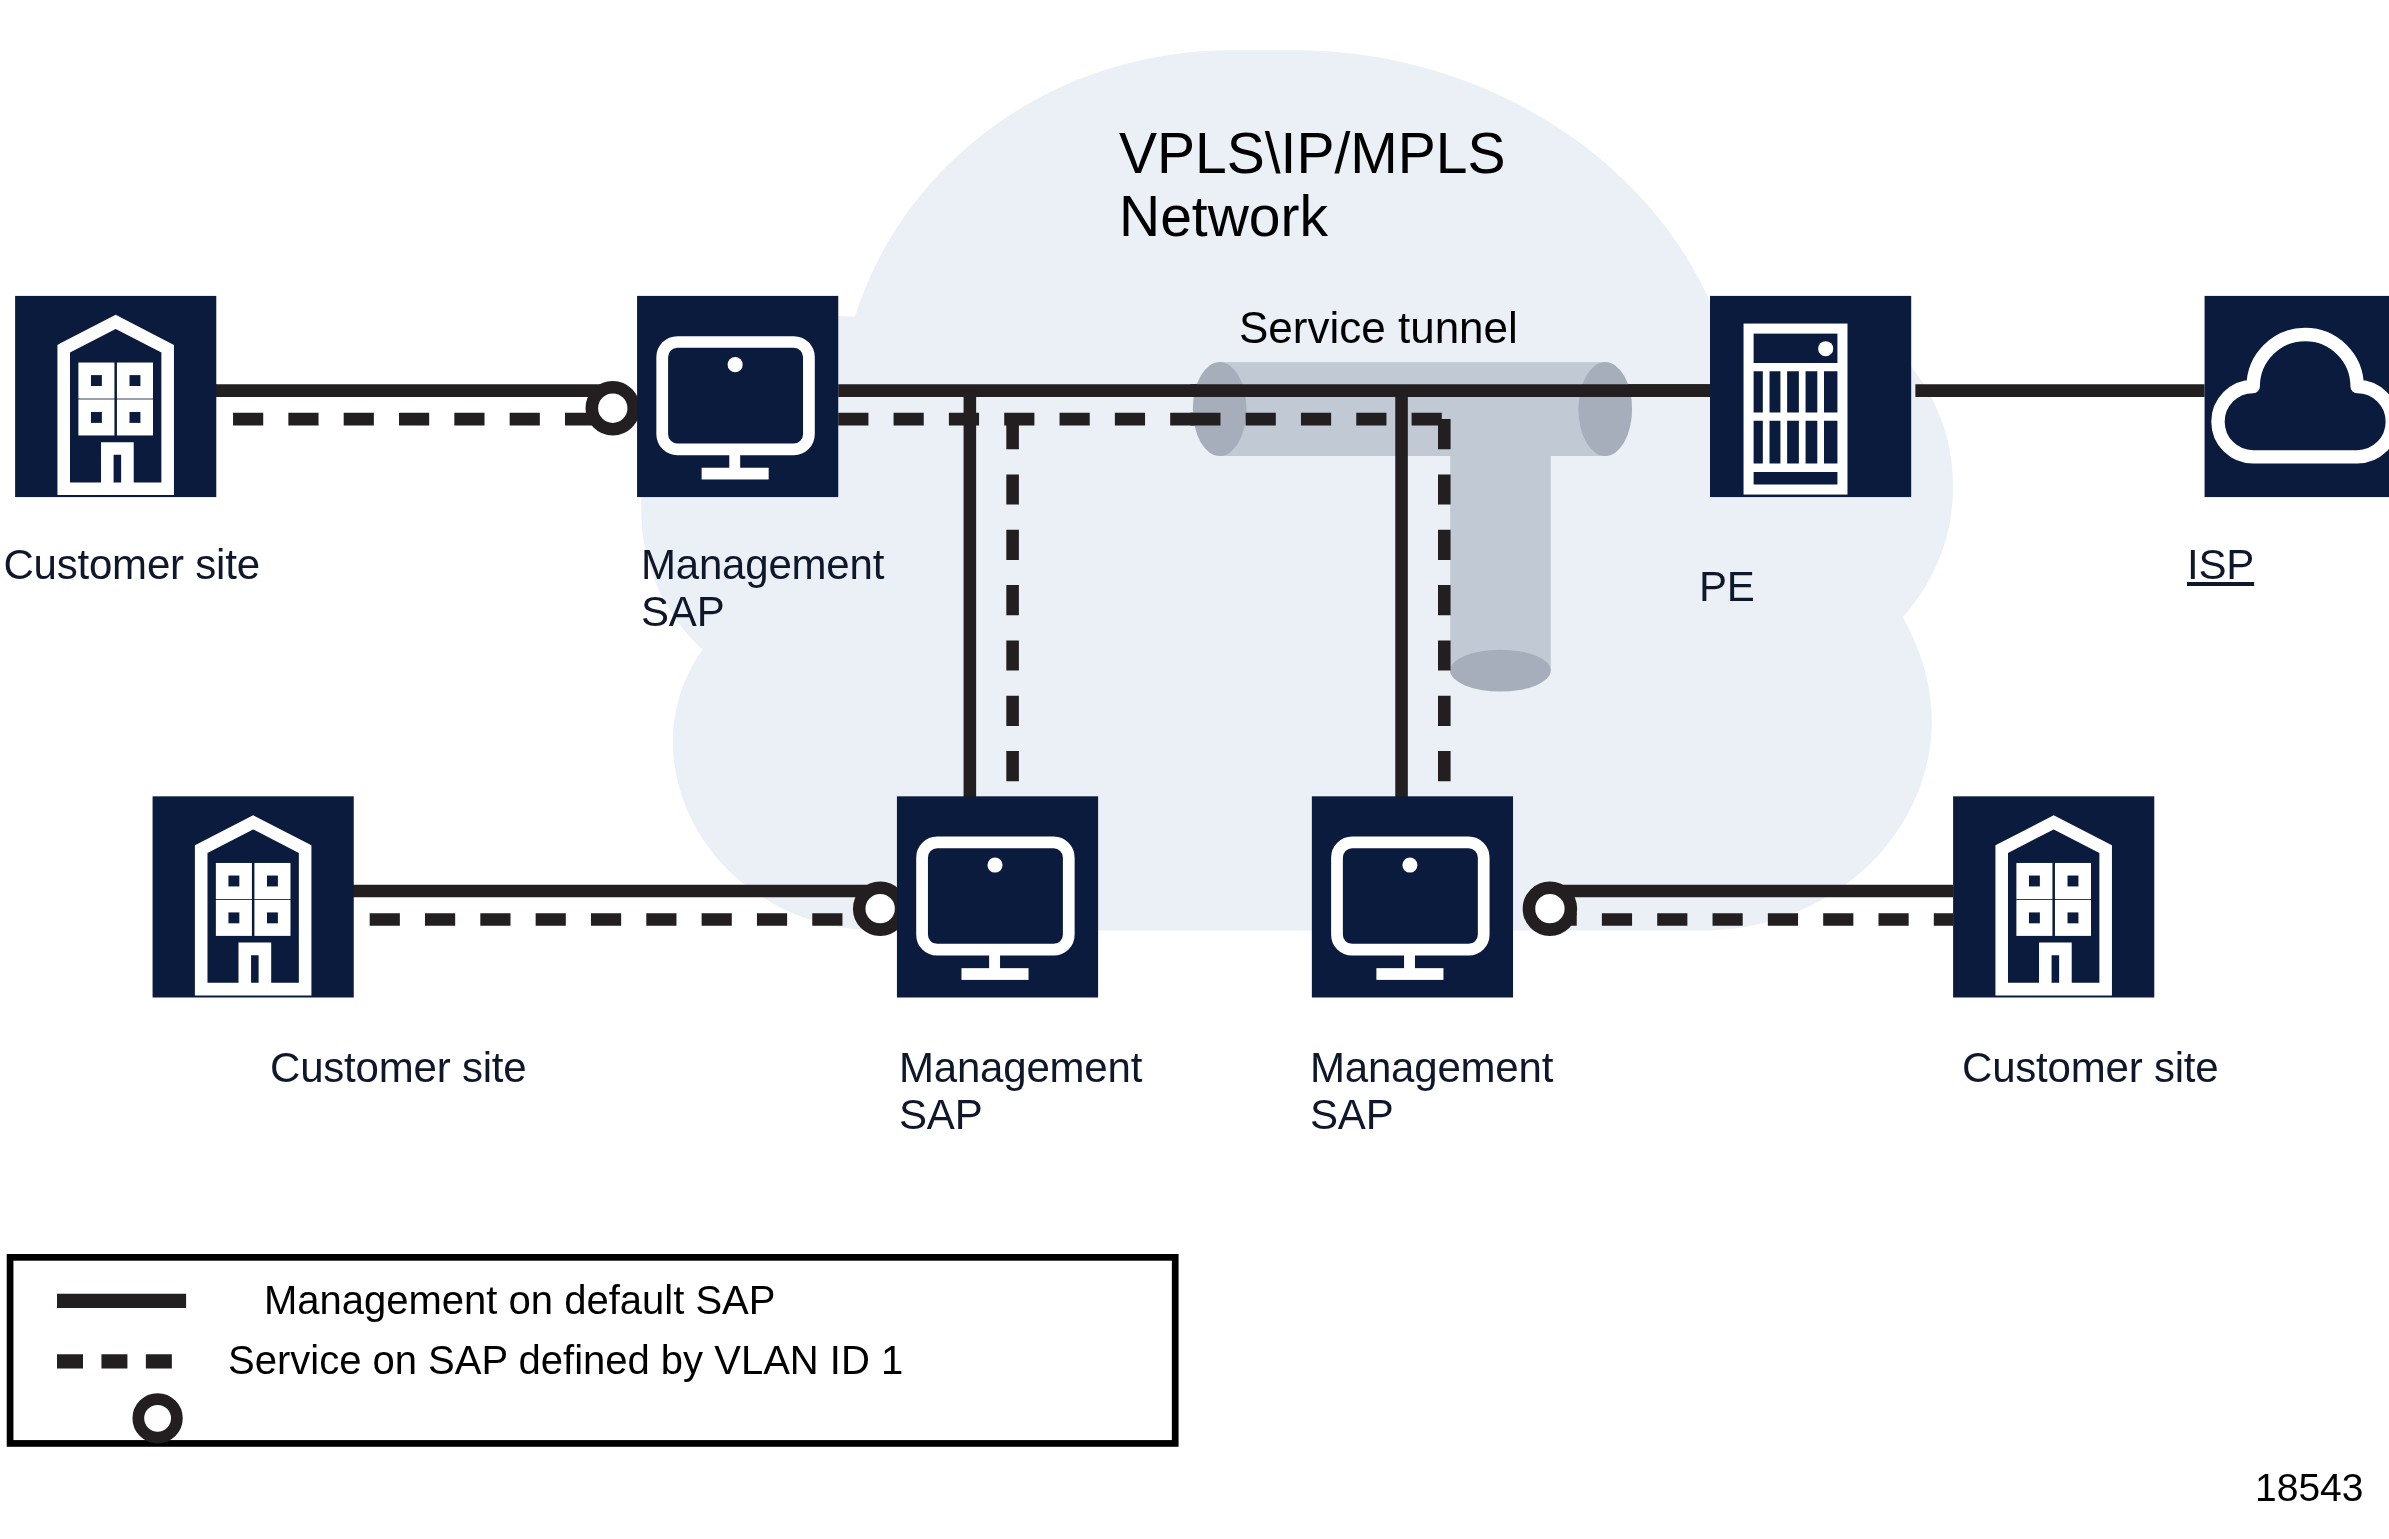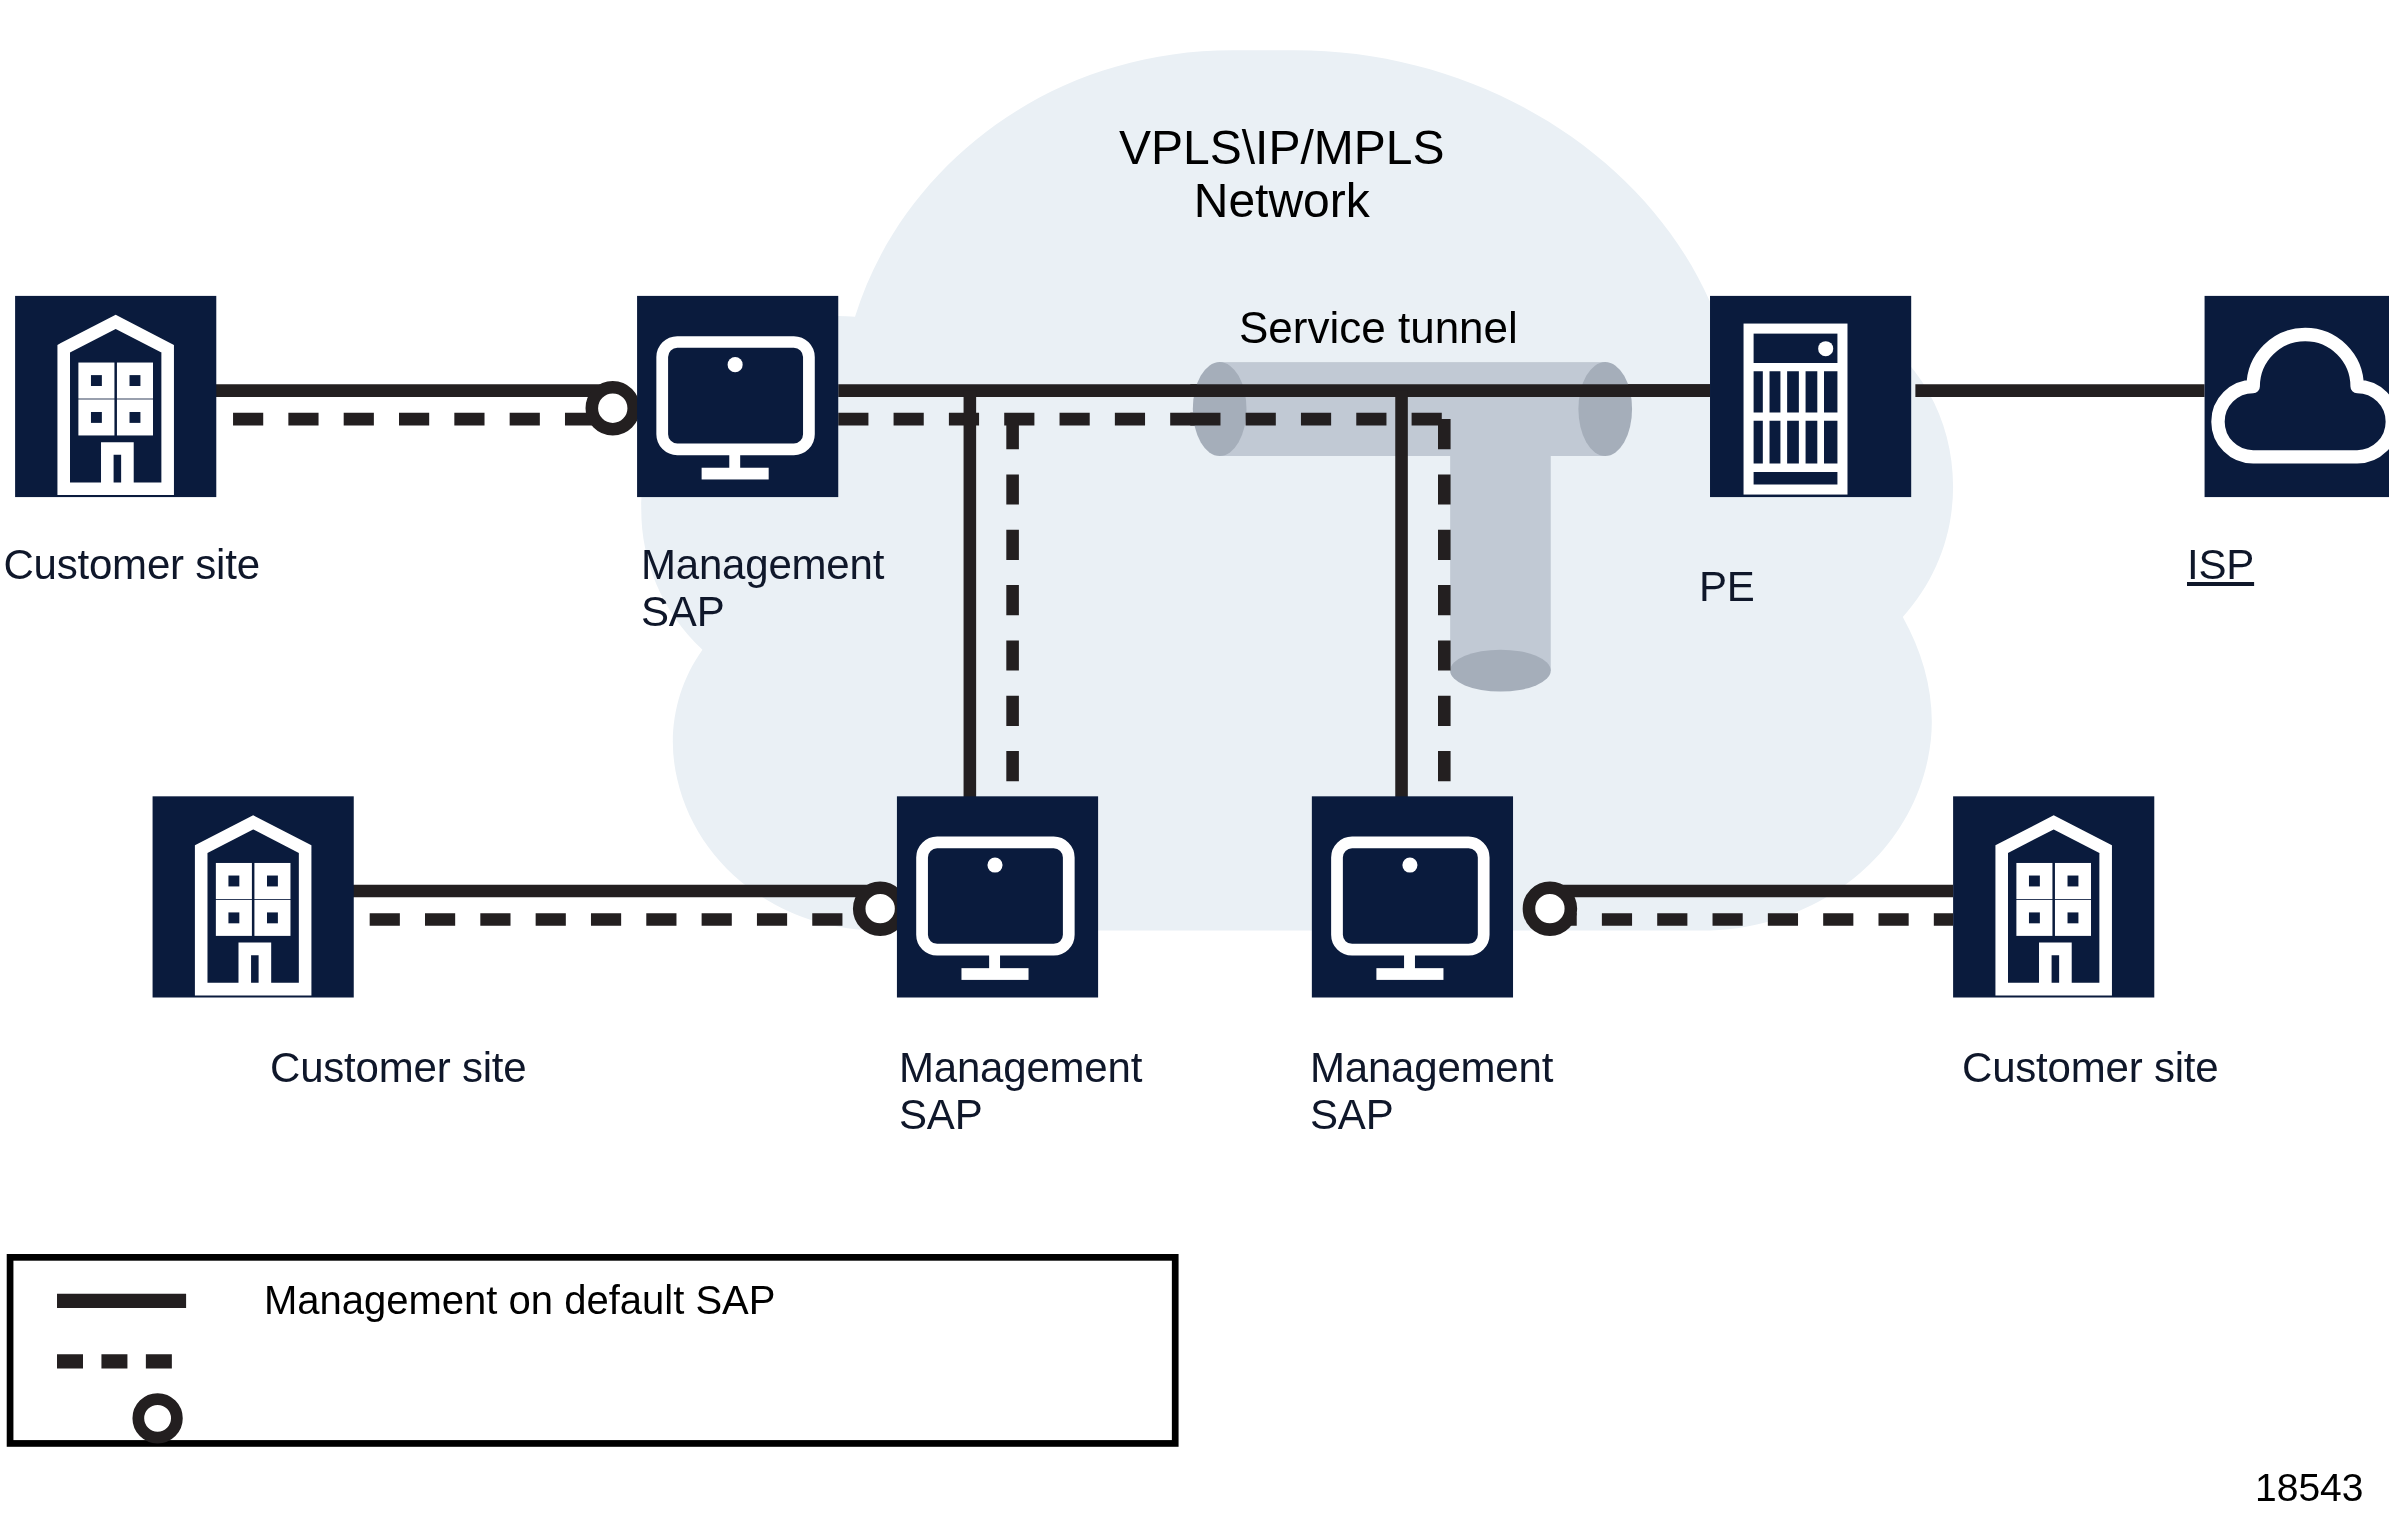--- a/index.html
+++ b/index.html
@@ -30,25 +30,24 @@
     font-family: "Liberation Sans", sans-serif;
     font-size: 42px;
     line-height: 1.12;
     color: #0f172a;
     white-space: pre-line;
     letter-spacing: -0.2px;
   }
   .cloud-title {
     position: absolute;
     font-family: "Liberation Sans", sans-serif;
-    font-size: 48px;
+    font-size: 57px;
     line-height: 1.1;
     color: #000000;
     white-space: pre-line;
-    text-align: center;
   }
   .tunnel-title {
     position: absolute;
     font-family: "Liberation Sans", sans-serif;
     font-size: 44px;
     color: #000000;
     white-space: nowrap;
   }
   .legend-text {
     position: absolute;
@@ -264,18 +263,19 @@
   <div class="node-label" style="left:899px; top:1044px;">Management
 SAP</div>
 
   <div class="node-label" style="left:1310px; top:1044px;">Management
 SAP</div>
 
   <div class="node-label" style="left:1962px; top:1044px;">Customer site</div>
 
   <div class="legend-text" style="left:228px; top:1278px;margin-left:36px;">Management on default SAP</div>
 
+  <div class="legend-text" style="left:228px; top:1338px;">Service on SAP defined by VLAN ID 1</div>
 
 
   <div class="figure-number" style="left:2255px; top:1466px;">18543</div>
 
 </div>
 
 
 </body></html>

